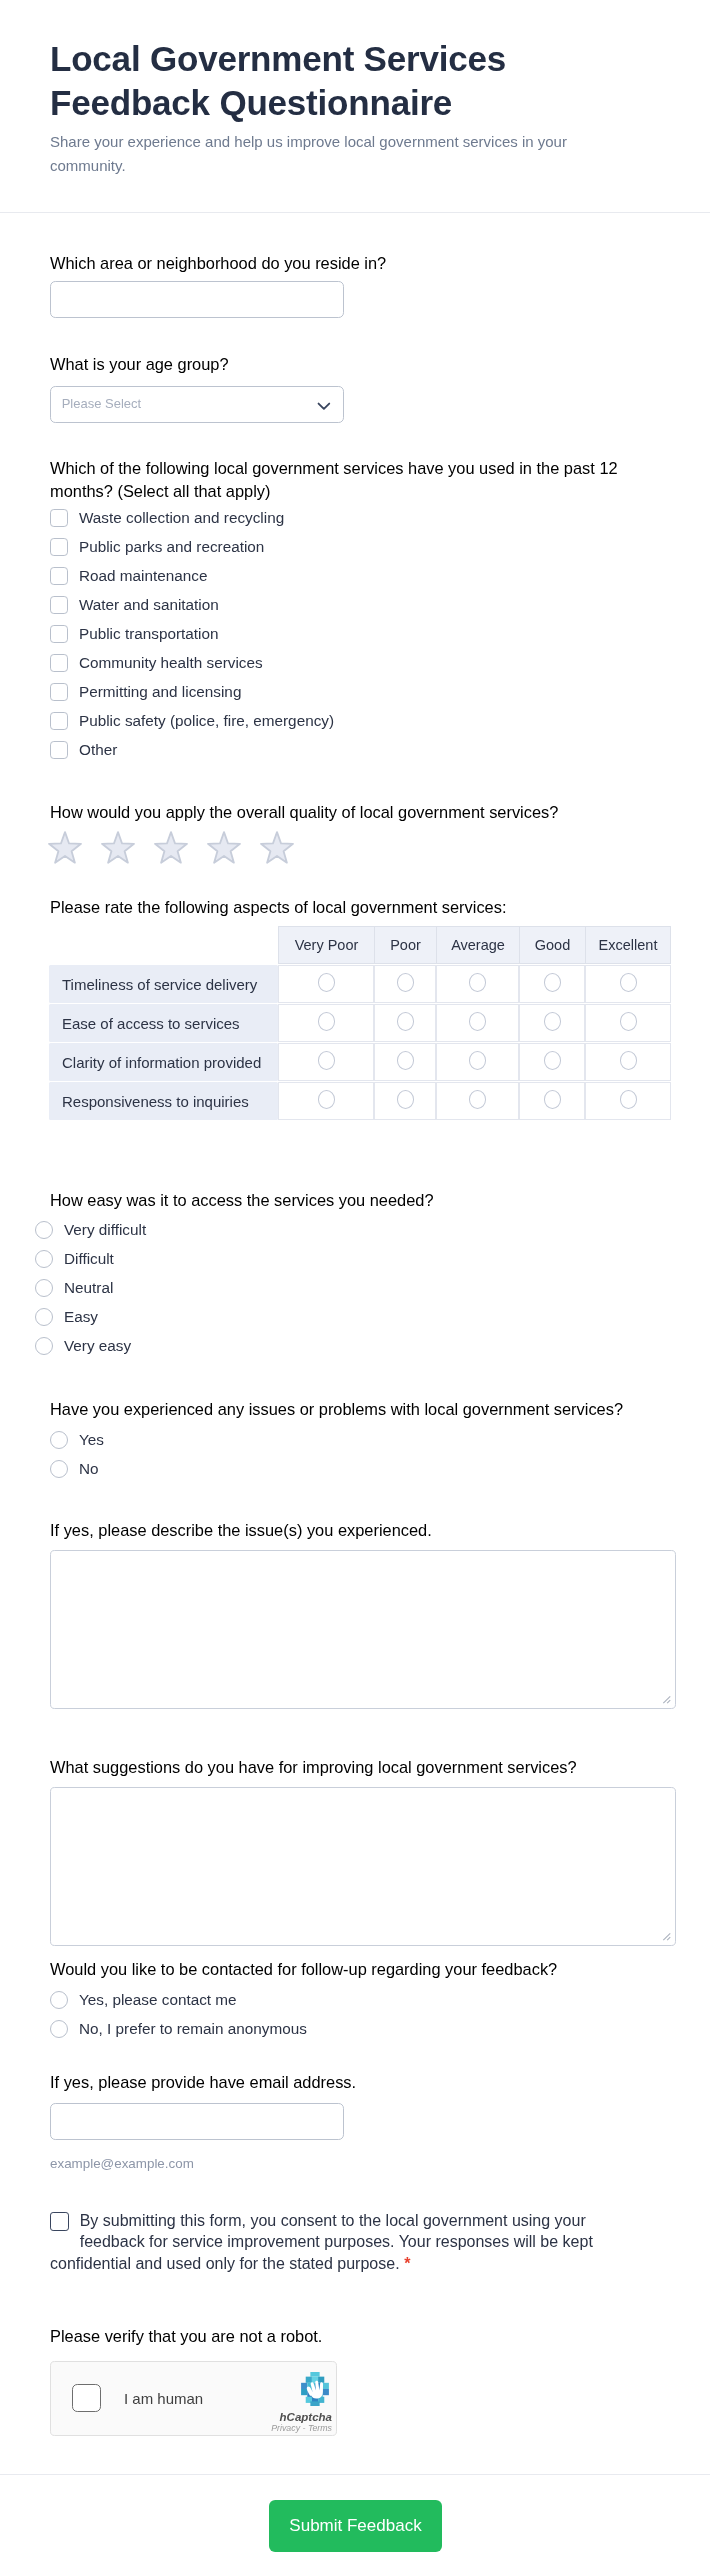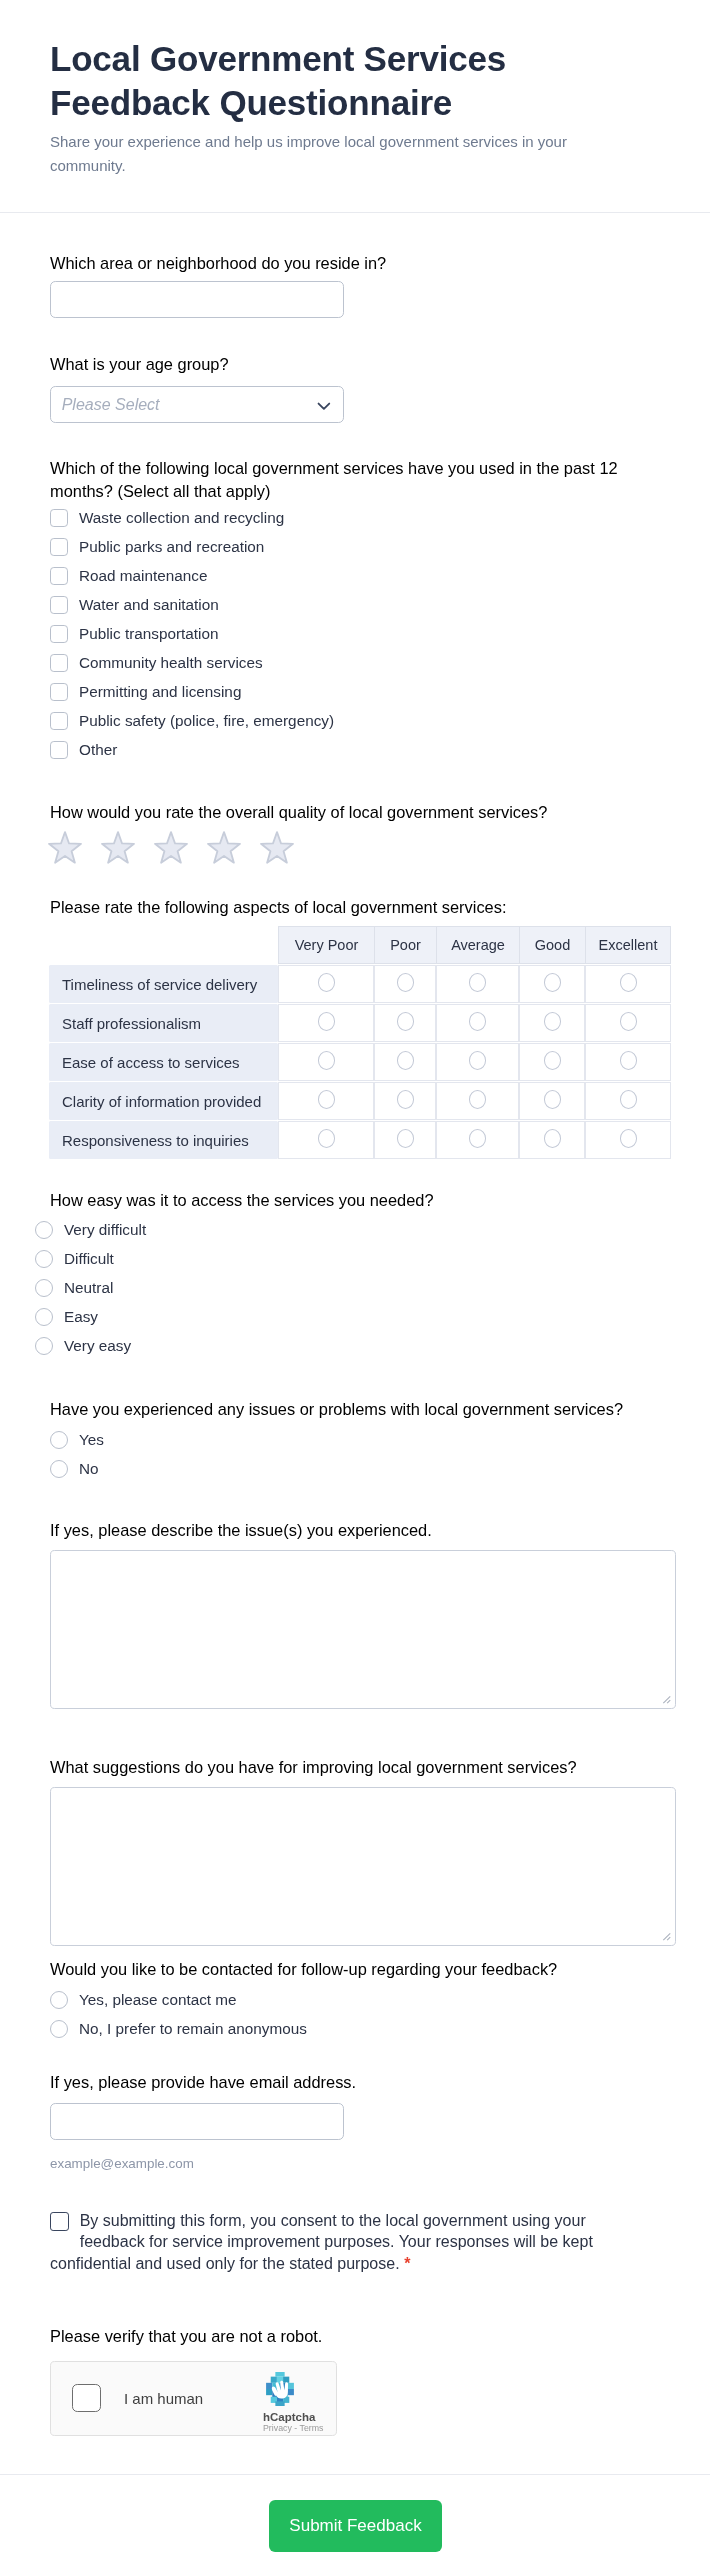--- a/index.html
+++ b/index.html
@@ -6,21 +6,21 @@
   body{font-family:"Liberation Sans","DejaVu Sans",sans-serif;color:#2c3345;}
   #page{position:relative;width:711px;height:2576px;background:#fff;overflow:hidden;}
   .abs{position:absolute;}
   .title{font-size:35px;font-weight:700;line-height:44px;color:#242e43;letter-spacing:-0.2px;}
   .subtitle{font-size:15px;line-height:24px;color:#6e7a8f;}
   .divider{height:0.8px;background:#e8eaef;width:711px;left:0;}
   .qlabel{font-size:16.4px;font-weight:500;color:#000000;line-height:23px;}
   .tbox{box-sizing:border-box;width:294px;height:37px;border:0.8px solid #bcc3cf;border-radius:5.3px;background:#fff;}
   input.tbox{padding:0 10.7px;font-size:15.3px;color:#2c3345;font-family:inherit;outline:none;}
   .selectbox{box-sizing:border-box;width:294px;height:37px;border:0.8px solid #bcc3cf;border-radius:5.3px;background:#fff;cursor:pointer;}
-  .selectbox .ph{position:absolute;left:10.7px;top:9.2px;font-size:16px;color:#a6aebd;font-style:italic;}
+  .selectbox .ph{position:absolute;left:10.7px;top:9.2px;font-size:13px;color:#a6aebd;}
   .selectbox svg{position:absolute;right:12.2px;top:14.5px;}
   .optrow{display:flex;align-items:center;margin-bottom:10.7px;height:18.3px;cursor:pointer;}
   .cbx{box-sizing:border-box;width:18.3px;height:18.3px;border:1.1px solid #b9c0cc;border-radius:3.8px;background:#fff;flex:0 0 18.3px;}
   .rdo{box-sizing:border-box;width:18.3px;height:18.3px;border:1.1px solid #b9c0cc;border-radius:50%;background:#fff;flex:0 0 18.3px;}
   .optrow .olabel{margin-left:10.7px;font-size:15.3px;color:#2c3345;}
   .stars{display:flex;gap:17px;}
   .stars svg{display:block;cursor:pointer;}
   table.matrix{border-collapse:separate;border-spacing:0 1.5px;}
   table.matrix th{box-sizing:border-box;height:38px;background:#eef1f8;border-top:0.8px solid #dde1ea;border-bottom:0.8px solid #dde1ea;border-left:0.8px solid #dde1ea;font-size:14.5px;font-weight:400;color:#2c3345;text-align:center;padding:0 7.6px;}
   table.matrix th:last-child{border-right:0.8px solid #dde1ea;}
@@ -30,21 +30,21 @@
   .mradio{display:inline-block;box-sizing:border-box;width:17px;height:18.3px;border:1.1px solid #c3c9d6;border-radius:50%;background:#fff;cursor:pointer;}
   .txa{box-sizing:border-box;width:626px;height:159px;border:0.8px solid #c9cfda;border-radius:4.6px;background:#fff;cursor:text;}
   .txa svg{position:absolute;right:3.8px;bottom:3.8px;}
   .hint{font-size:13.4px;color:#8d96a8;}
   .consent-text{font-size:16px;line-height:21.4px;color:#2c3345;width:543px;}
   .consent-box{box-sizing:border-box;float:left;width:19px;height:19px;border:1.5px solid #39455e;border-radius:3.1px;background:#fff;margin:1.5px 10.7px 4.6px 0;cursor:pointer;}
   .req{color:#e8402d;font-weight:700;margin-left:4.6px;}
   .hcap{box-sizing:border-box;width:287px;height:75px;background:#fafafa;border:0.8px solid #e0e0e0;border-radius:4.6px;}
   .hcap .hbx{position:absolute;left:21.4px;top:22px;box-sizing:border-box;width:29px;height:28px;background:#fff;border:1.5px solid #6e6e6e;border-radius:5.3px;cursor:pointer;}
   .hcap .hlabel{position:absolute;left:73px;top:28px;font-size:15px;color:#3f3f3f;}
-  .hcap .brandcol{position:absolute;left:212px;top:10px;width:69px;text-align:left;}
+  .hcap .brandcol{position:absolute;left:212px;top:10px;width:69px;text-align:right;font-style:italic;}
   .hcap .brand{font-size:11.5px;font-weight:700;color:#4f4f4f;margin-top:1.5px;}
   .hcap .terms{font-size:8.8px;color:#9a9a9a;margin-top:0.8px;cursor:pointer;}
   .submit{box-sizing:border-box;width:173px;height:52px;border:none;border-radius:6.1px;background:#22bb5d;color:#fff;font-size:17px;font-family:inherit;font-weight:500;cursor:pointer;display:flex;align-items:center;justify-content:center;}
 </style>
 </head>
 <body>
 
 <div id="page">
 
   <div class="abs title" style="top:37px;left:50px;width:588px;">Local Government Services Feedback Questionnaire</div>
@@ -95,21 +95,21 @@
     <div class="optrow">
         <span class="cbx"></span>
         <span class="olabel">Public safety (police, fire, emergency)</span>
       </div>
     <div class="optrow">
         <span class="cbx"></span>
         <span class="olabel">Other</span>
       </div>
   </div>
 
-  <div class="abs qlabel" style="top:801px;left:50px;width:611px;">How would you rate the overall quality of local government services?</div>
+  <div class="abs qlabel" style="top:801px;left:50px;width:611px;">How would you apply the overall quality of local government services?</div>
   <div class="abs stars" style="top:830px;left:47px;">
     <svg width="36" height="35" viewBox="0 0 47 45">
         <polygon points="23.5,2.5 28.8,17.2 44.4,17.7 32.1,27.3 36.4,42.3 23.5,33.5 10.6,42.3 14.9,27.3 2.6,17.7 18.2,17.2" fill="#e6e9f2" stroke="#c7cdda" stroke-width="2.4" stroke-linejoin="round"></polygon>
       </svg>
     <svg width="36" height="35" viewBox="0 0 47 45">
         <polygon points="23.5,2.5 28.8,17.2 44.4,17.7 32.1,27.3 36.4,42.3 23.5,33.5 10.6,42.3 14.9,27.3 2.6,17.7 18.2,17.2" fill="#e6e9f2" stroke="#c7cdda" stroke-width="2.4" stroke-linejoin="round"></polygon>
       </svg>
     <svg width="36" height="35" viewBox="0 0 47 45">
         <polygon points="23.5,2.5 28.8,17.2 44.4,17.7 32.1,27.3 36.4,42.3 23.5,33.5 10.6,42.3 14.9,27.3 2.6,17.7 18.2,17.2" fill="#e6e9f2" stroke="#c7cdda" stroke-width="2.4" stroke-linejoin="round"></polygon>
       </svg>
@@ -137,28 +137,20 @@
         <th>Very Poor</th>
         <th>Poor</th>
         <th>Average</th>
         <th>Good</th>
         <th>Excellent</th>
       </tr>
     </thead>
     <tbody>
       <tr>
         <td class="rowlabel">Timeliness of service delivery</td>
-        <td class="cell"><span class="mradio"></span></td>
-        <td class="cell"><span class="mradio"></span></td>
-        <td class="cell"><span class="mradio"></span></td>
-        <td class="cell"><span class="mradio"></span></td>
-        <td class="cell"><span class="mradio"></span></td>
-      </tr>
-      <tr>
-        <td class="rowlabel">Staff professionalism</td>
         <td class="cell"><span class="mradio"></span></td>
         <td class="cell"><span class="mradio"></span></td>
         <td class="cell"><span class="mradio"></span></td>
         <td class="cell"><span class="mradio"></span></td>
         <td class="cell"><span class="mradio"></span></td>
       </tr>
       <tr>
         <td class="rowlabel">Ease of access to services</td>
         <td class="cell"><span class="mradio"></span></td>
         <td class="cell"><span class="mradio"></span></td>

